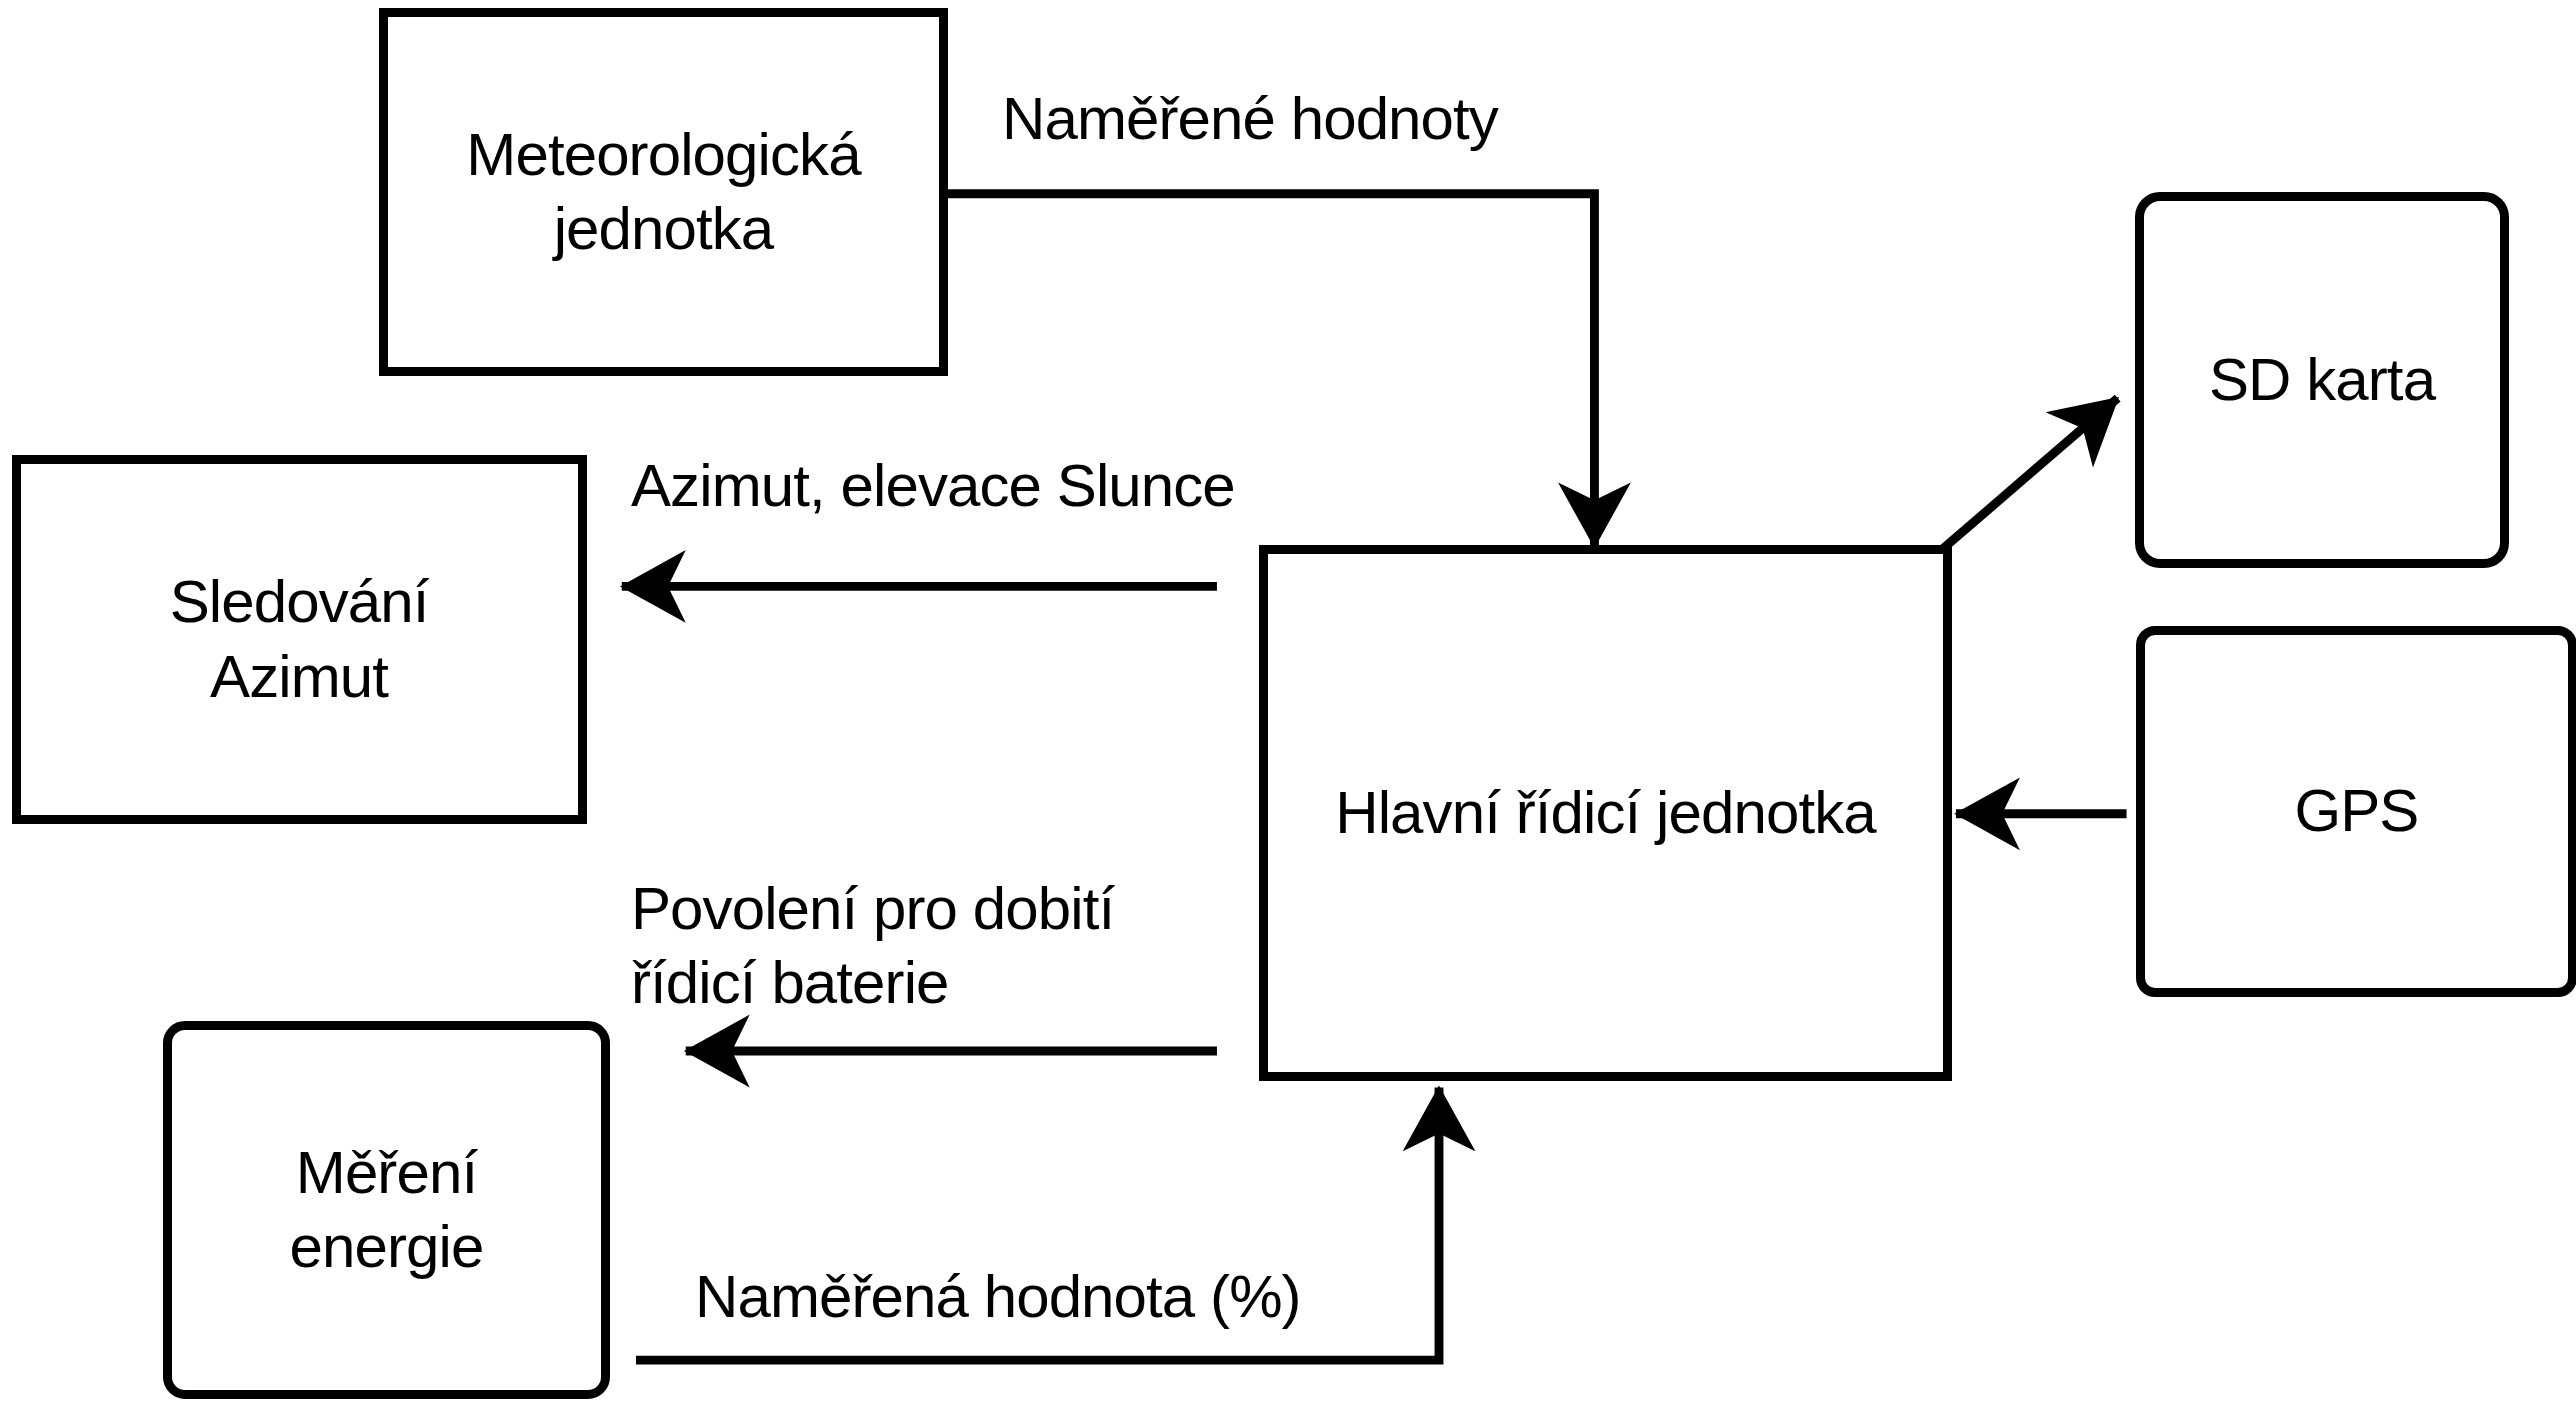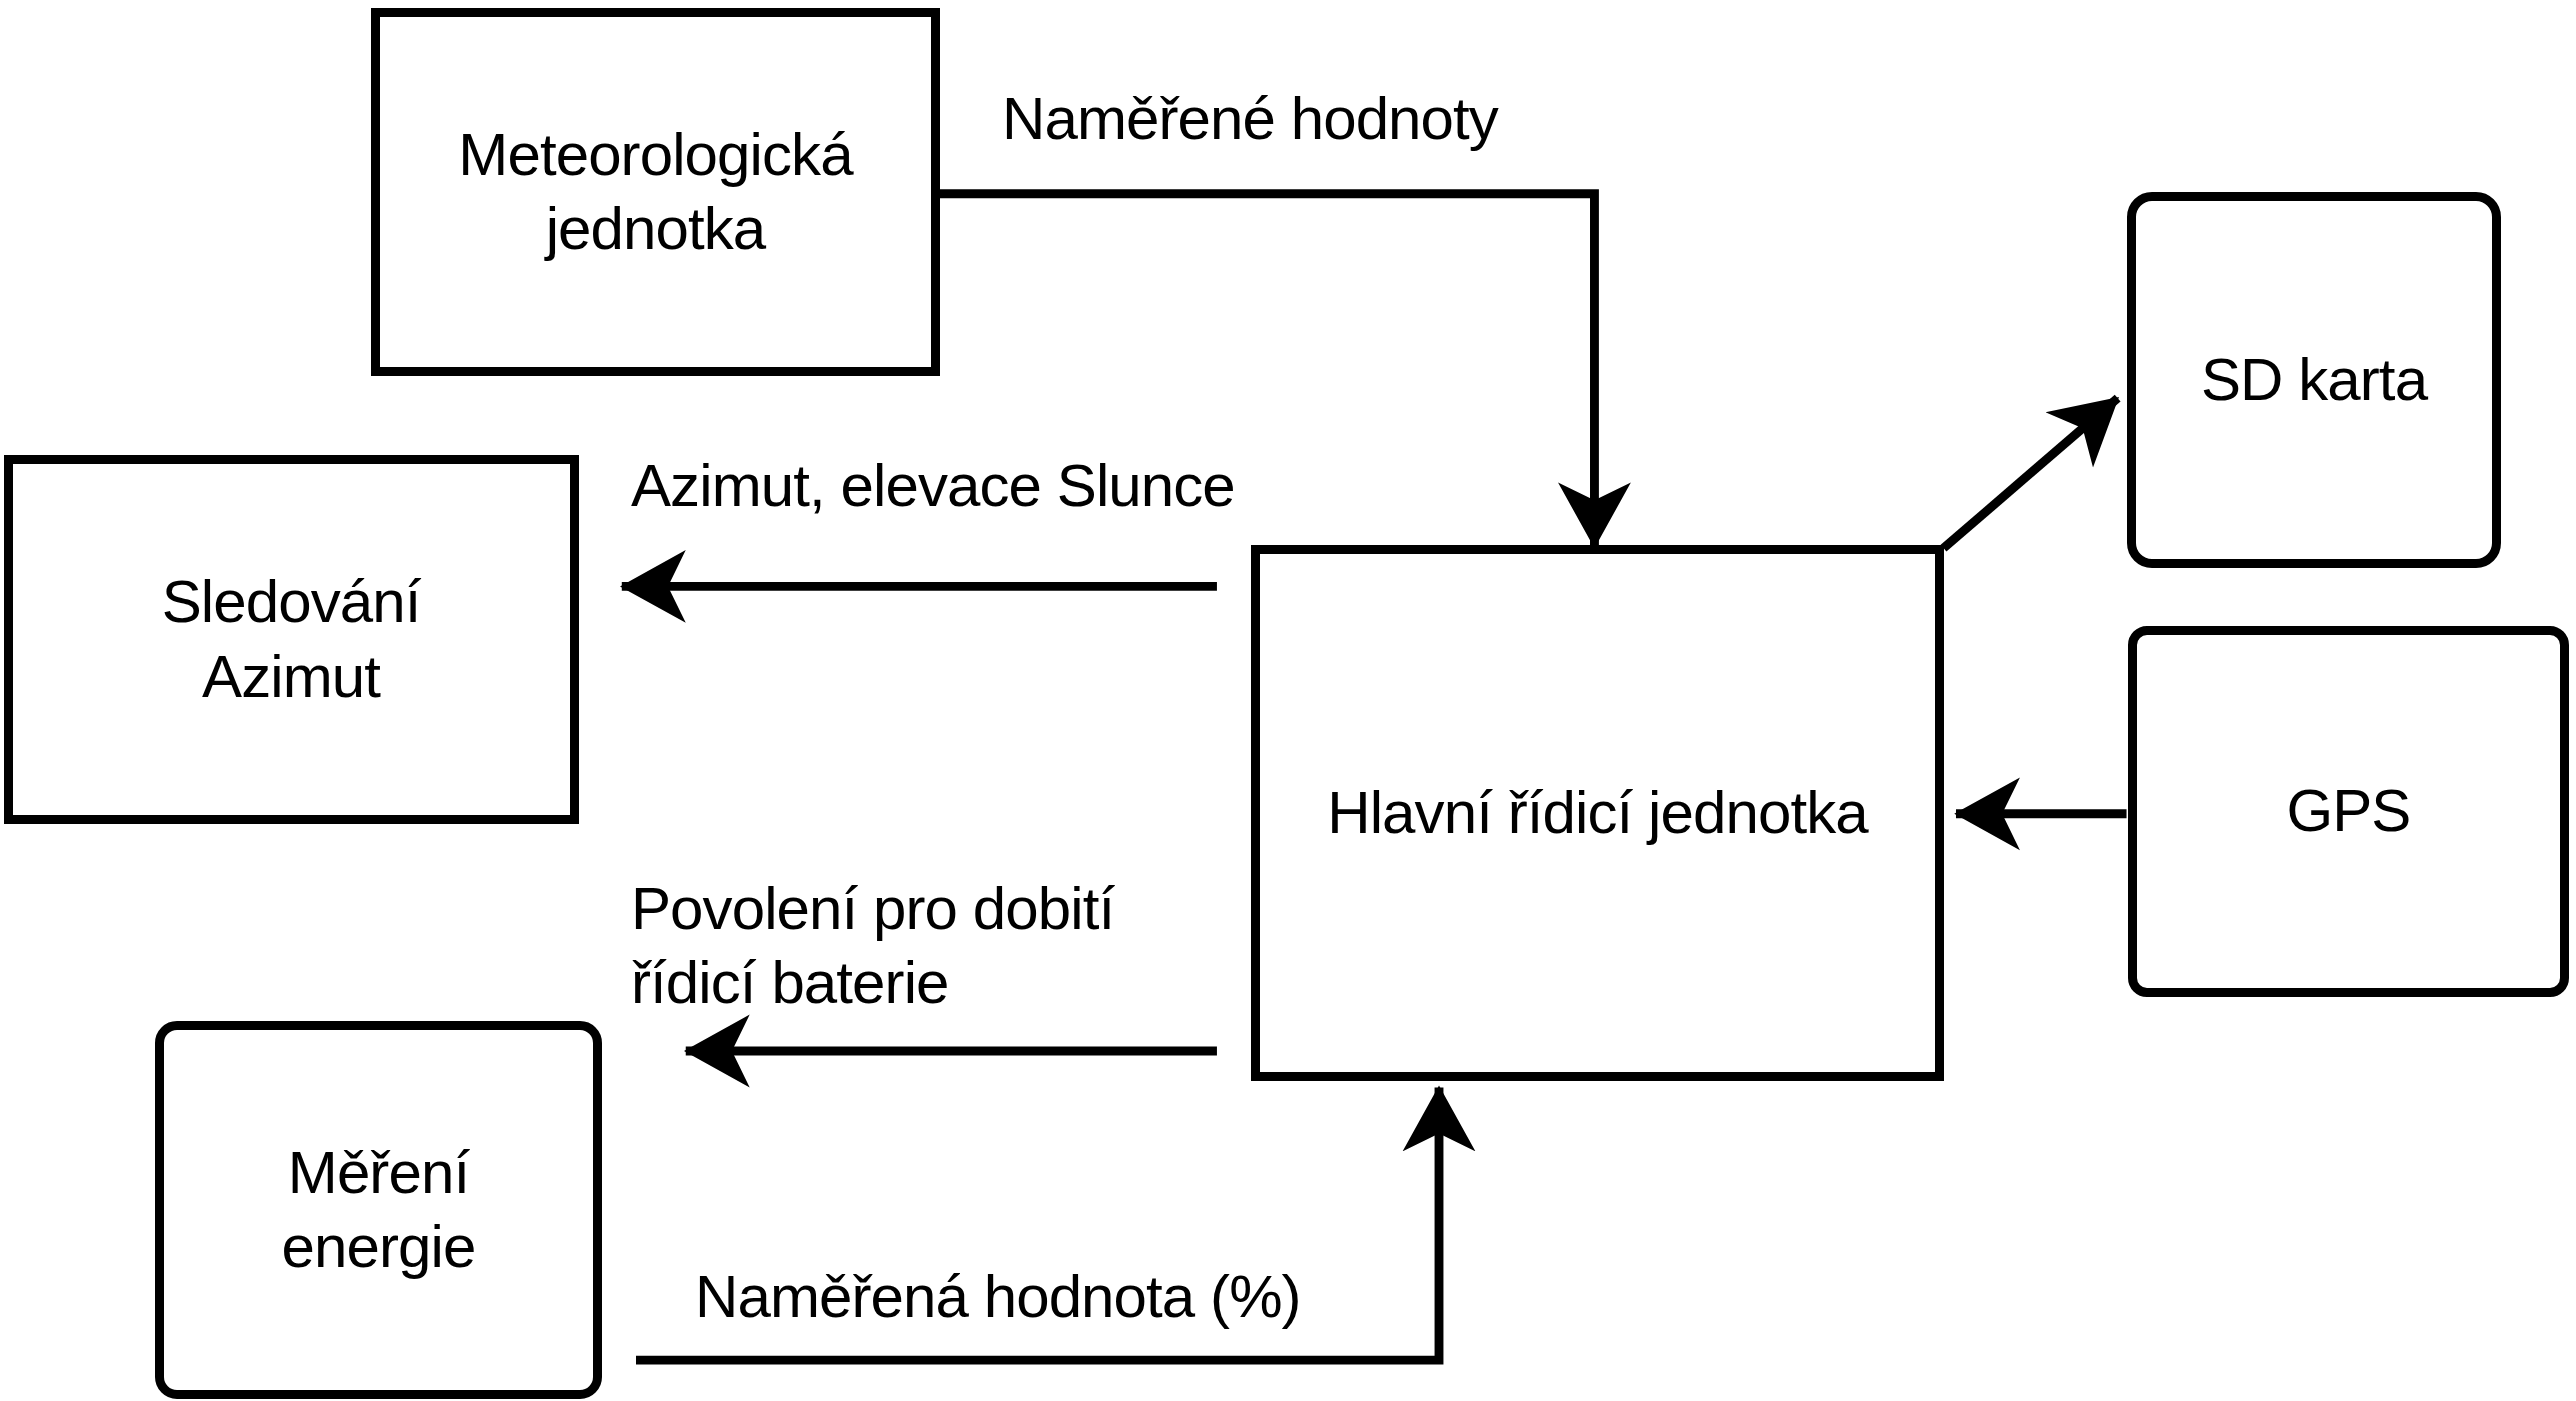--- a/index.html
+++ b/index.html
@@ -23,20 +23,21 @@
   }
   .box {
     position: absolute;
     box-sizing: border-box;
     border: 9px solid #000000;
     background: #ffffff;
     display: flex;
     align-items: center;
     justify-content: center;
     text-align: center;
+    margin-left: 8px;
   }
   .box-label, .edge-label {
     font-size: 60px;
     line-height: 1.24;
     letter-spacing: -0.9px;
     white-space: pre-line;
     color: #000000;
   }
   .edge-label {
     position: absolute;

